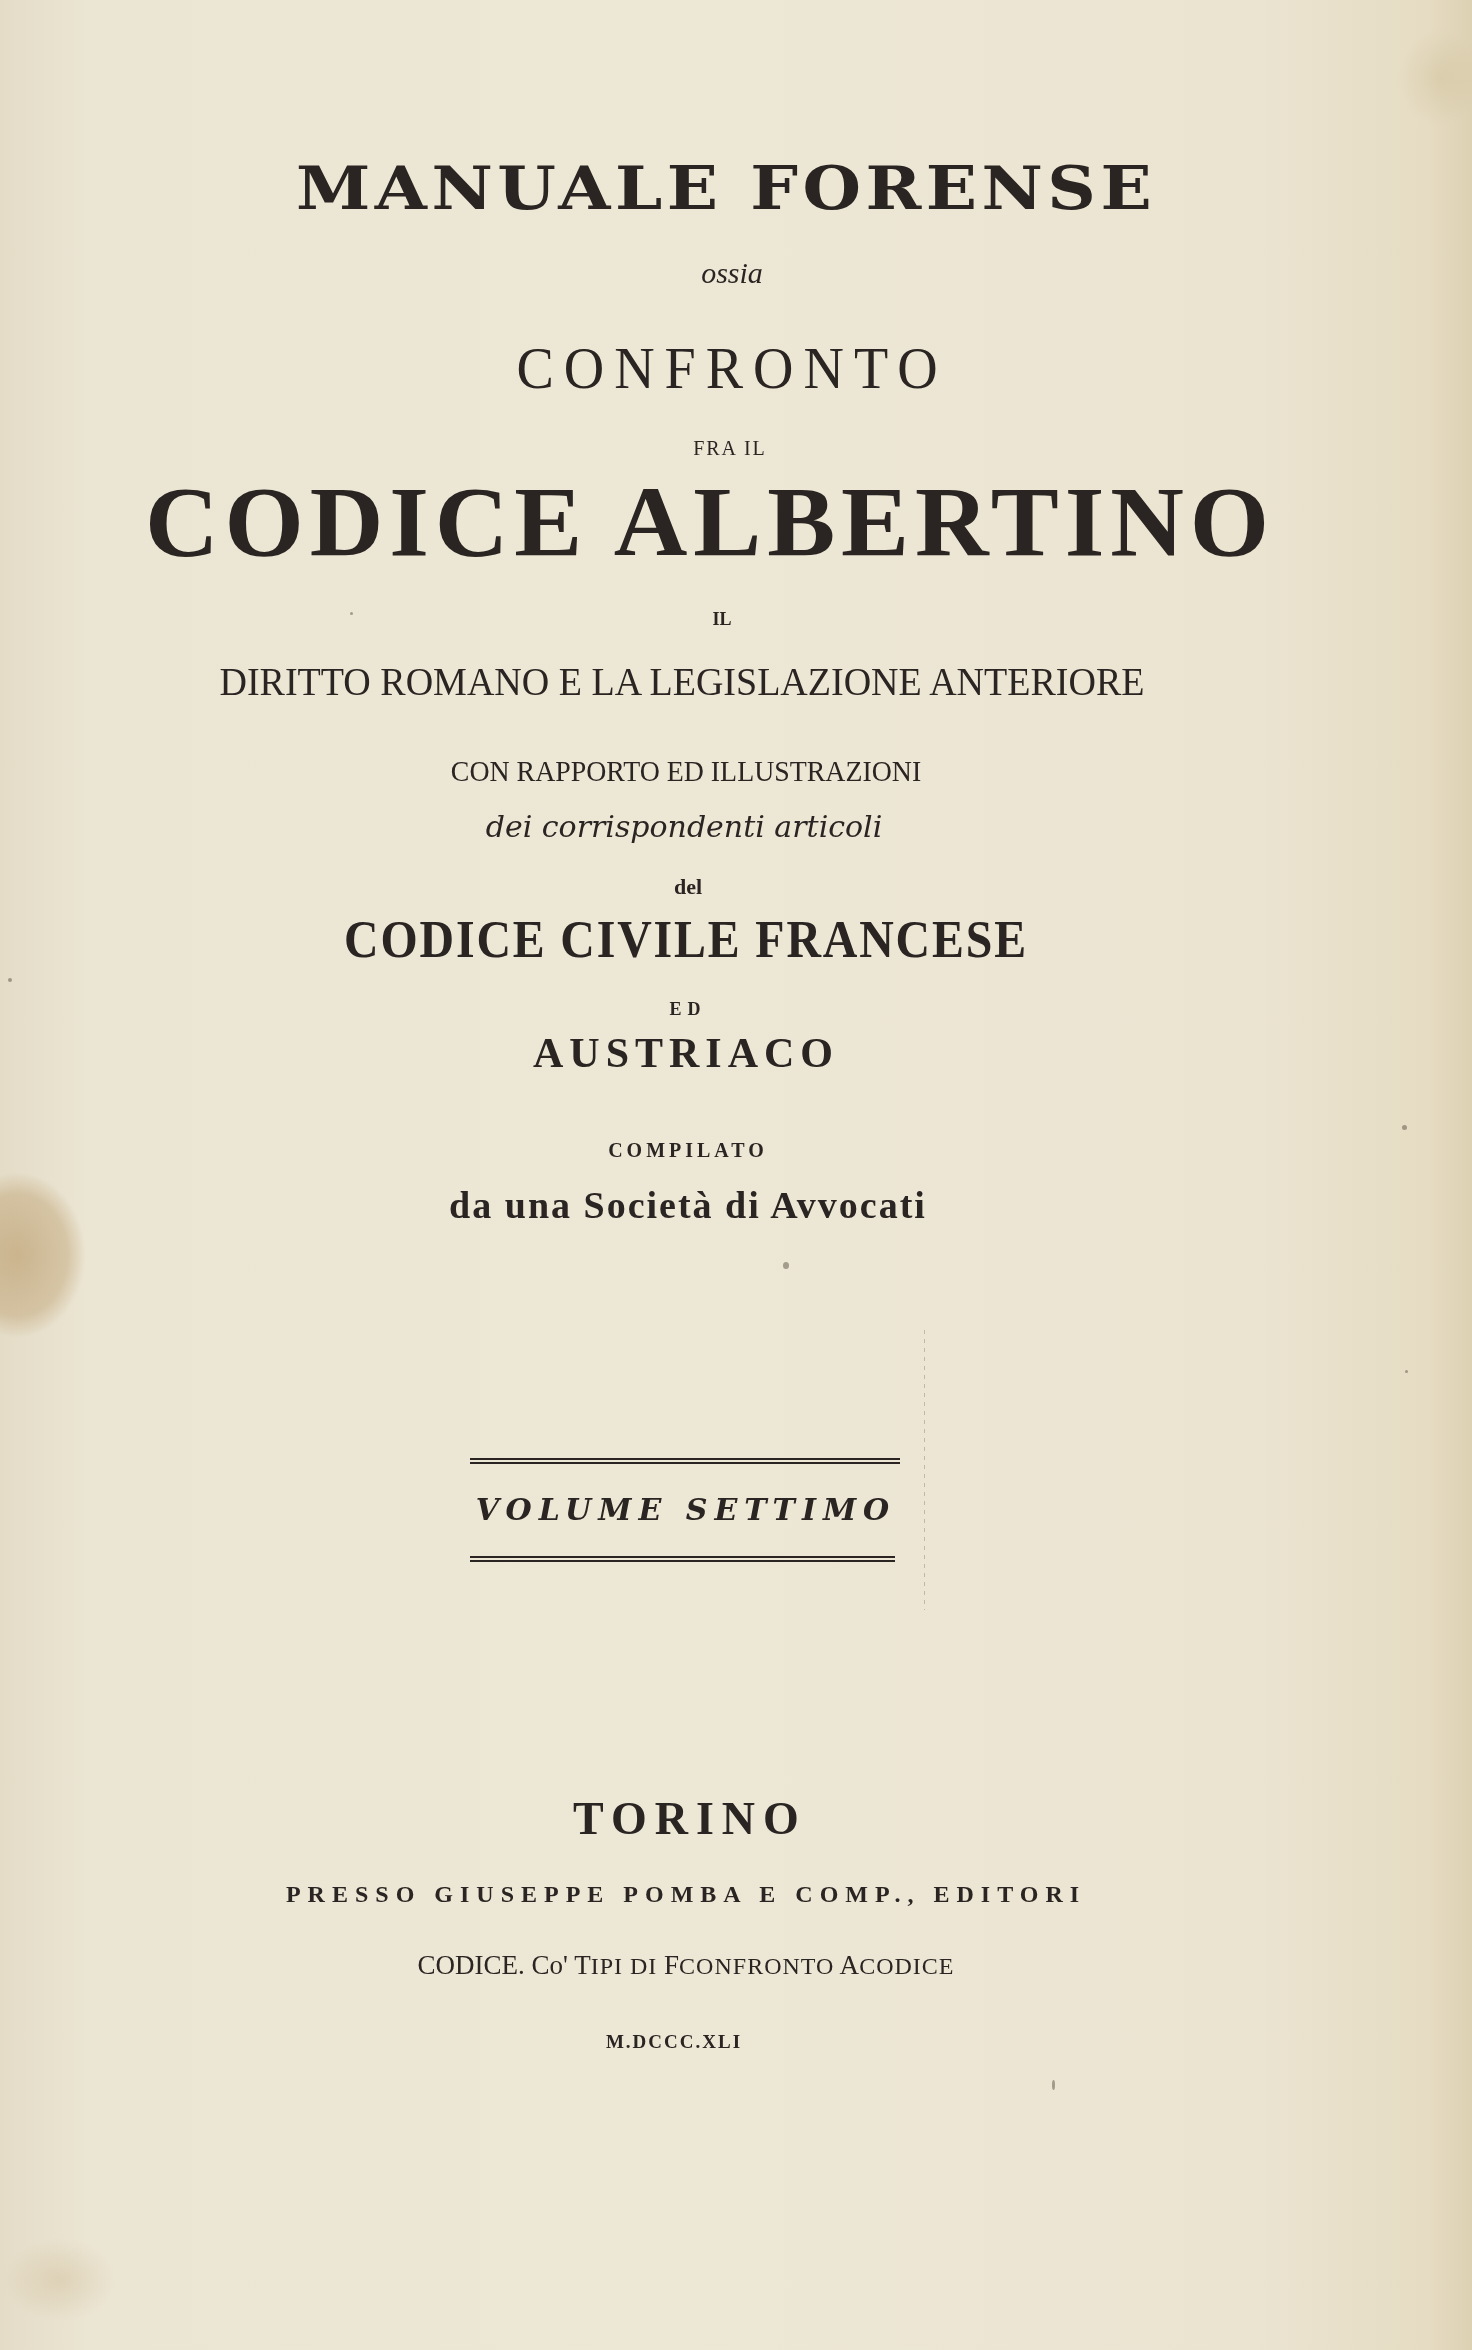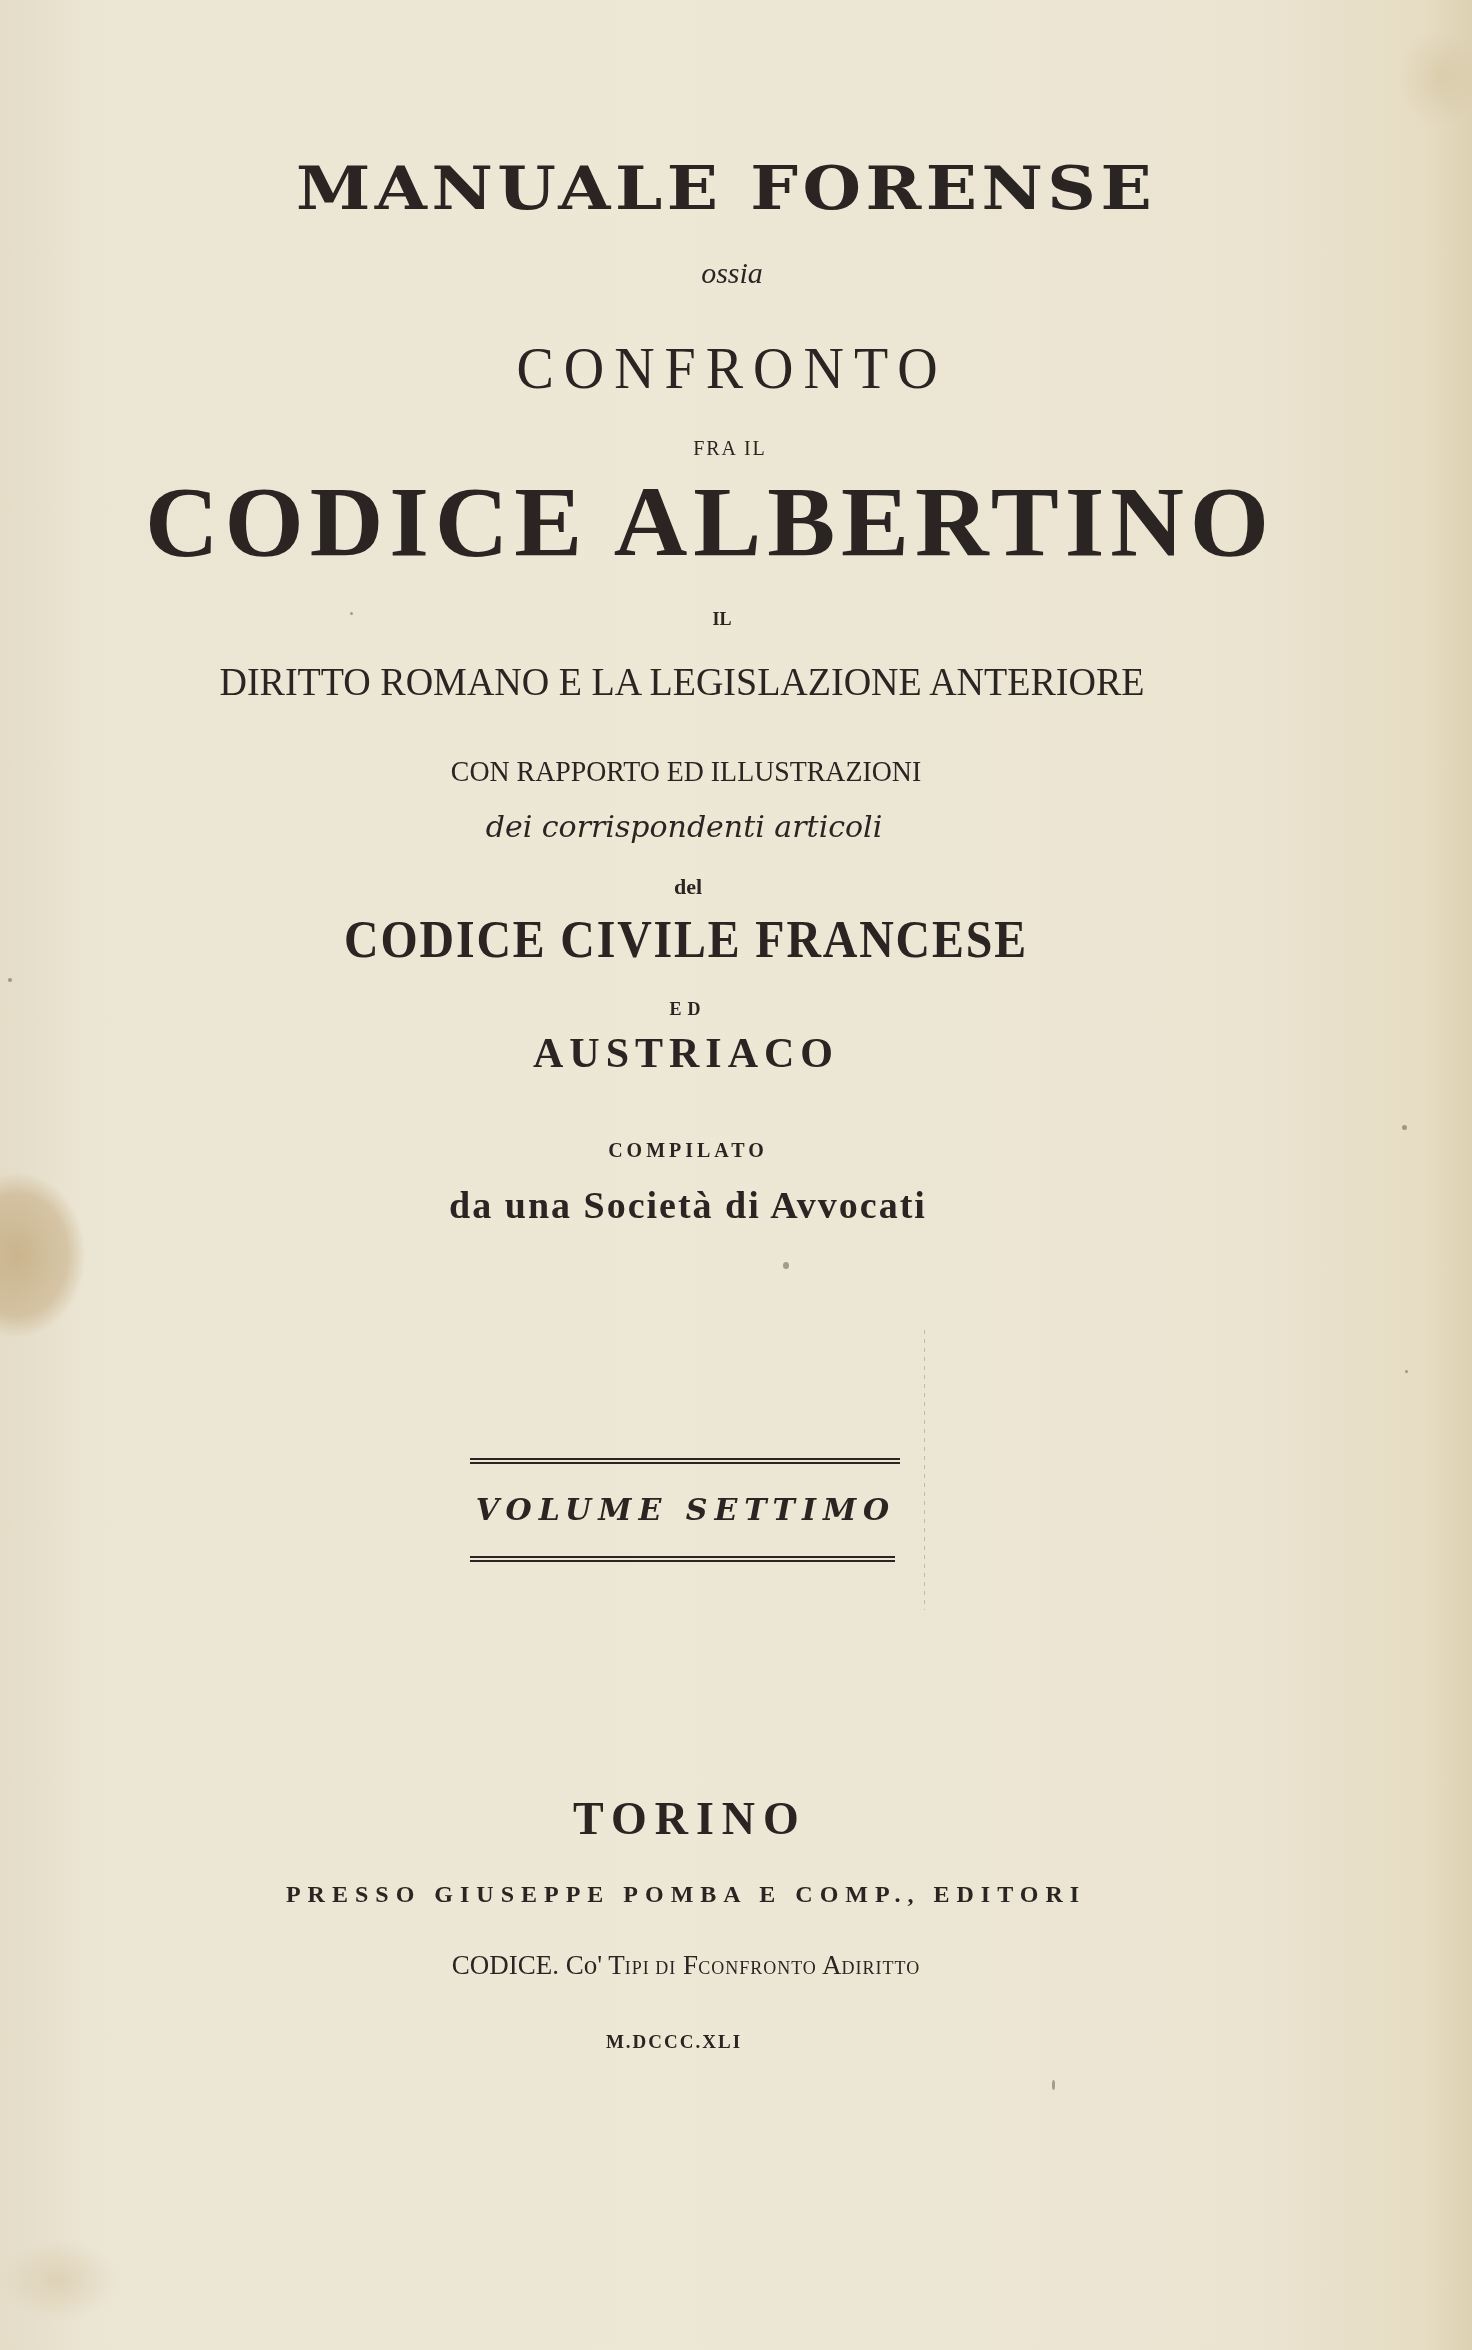--- a/index.html
+++ b/index.html
@@ -189,21 +189,21 @@
       font-size: 24px;
       letter-spacing: 7px;
       left: -50px;
     }
     .novara {
       top: 1952px;
       font-size: 27px;
       left: -50px;
     }
     .novara .sc {
-      font-size: 18px;
+      font-size: 24px;
       letter-spacing: 1px;
     }
     .year {
       top: 2032px;
       font-size: 19px;
       letter-spacing: 2px;
       left: -punctuation;
     }
     .year { left: -62px; }
 
@@ -236,21 +236,21 @@
 
   <div class="rule rule-top"></div>
   <div class="line volume">VOLUME SETTIMO</div>
   <div class="rule rule-bottom"></div>
 
   <div class="crease"></div>
 
   <div class="line condensed torino">TORINO</div>
   <div class="line condensed presso">PRESSO GIUSEPPE POMBA E COMP., EDITORI</div>
   <div class="line roman novara">
-    <span>CODICE. Co' T</span><span class="sc">IPI DI</span><span> F</span><span class="sc">CONFRONTO</span><span> A</span><span class="sc">DIRITTO</span>
+    <span>CODICE. Co' T</span><span class="sc">IPI DI</span><span> F</span><span class="sc">CONFRONTO</span><span> A</span><span class="sc">CODICE</span>
   </div>
   <div class="line condensed year">M.DCCC.XLI</div>
 
   <div class="speck" style="left:783px;top:1262px;width:6px;height:7px;"></div>
   <div class="speck" style="left:1052px;top:2080px;width:3px;height:10px;"></div>
   <div class="speck" style="left:8px;top:978px;width:4px;height:4px;"></div>
   <div class="speck" style="left:1402px;top:1125px;width:5px;height:5px;"></div>
   <div class="speck" style="left:350px;top:612px;width:3px;height:3px;"></div>
   <div class="speck" style="left:1405px;top:1370px;width:3px;height:3px;"></div>
 </div>

